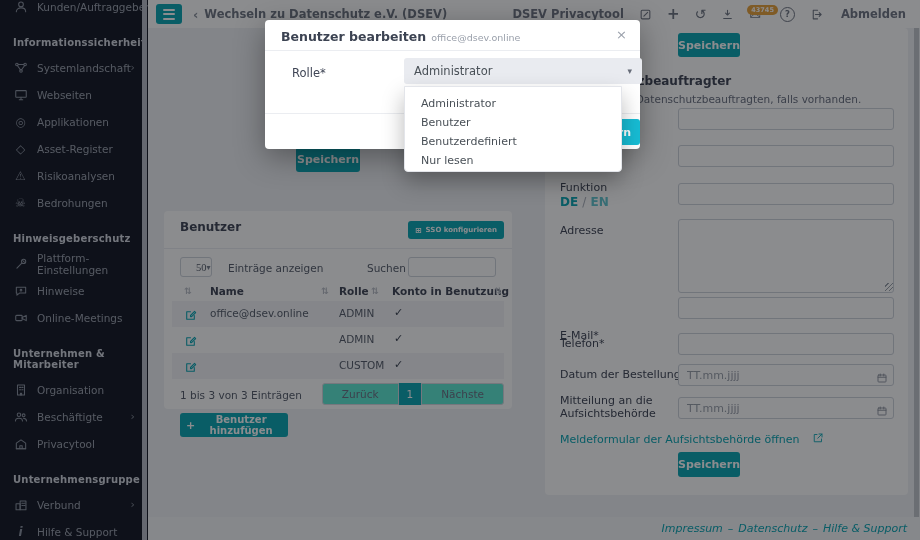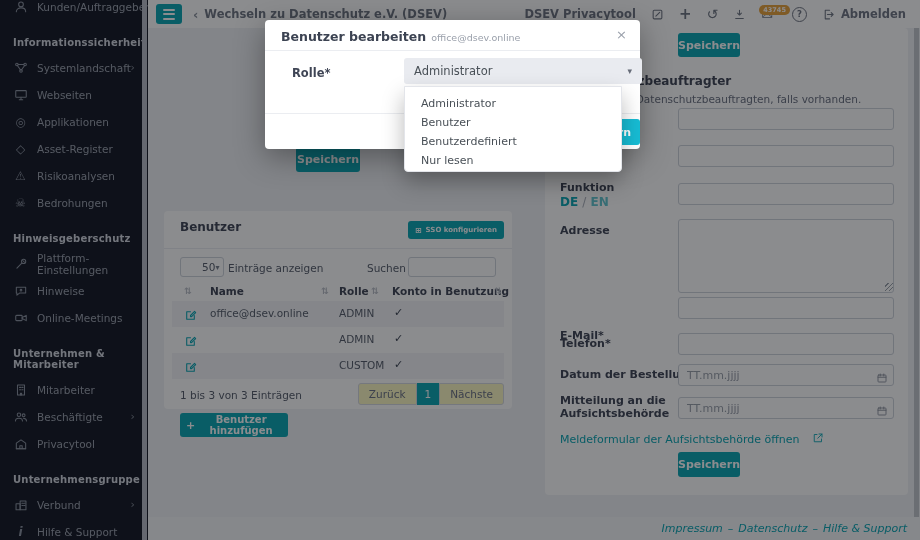--- a/index.html
+++ b/index.html
@@ -18,34 +18,34 @@
   #topbar{left:148px;top:0;right:0;height:28px;background:#ffffff;z-index:5;display:flex;align-items:center;}
   #hamburger{width:26px;height:20px;background:var(--accent);border-radius:3px;margin-left:8px;display:flex;flex-direction:column;justify-content:center;align-items:center;gap:2.5px;cursor:pointer;}
   #hamburger i{display:block;width:12px;height:2px;background:#fff;border-radius:1px;}
   .crumb{margin-left:11px;font-size:11.5px;font-weight:600;color:#6f7582;display:flex;align-items:center;gap:6px;}
   .crumb .lt{font-size:13px;color:#8a909c;}
   #tb-right{margin-left:auto;display:flex;align-items:center;gap:15px;padding-right:14px;font-size:11.5px;color:#707684;}
   .tb-ico{color:#6f7582;font-size:13px;display:flex;align-items:center;position:relative;cursor:pointer;}
   .tb-ico svg{width:13px;height:13px;stroke:#6f7582;fill:none;stroke-width:2;stroke-linecap:round;stroke-linejoin:round;}
   #badge{position:absolute;top:-9px;right:-13px;background:var(--badge);color:#fff;font-size:6.5px;font-weight:700;padding:1.5px 4px;border-radius:6px;line-height:1;}
   .qcircle{width:13px;height:13px;border:1.6px solid #6f7582;border-radius:50%;font-size:8.5px;font-weight:700;display:flex;align-items:center;justify-content:center;}
-  #logout{display:flex;align-items:center;gap:6px;font-weight:600;cursor:pointer;}
+  #logout{display:flex;align-items:center;gap:18px;font-weight:600;cursor:pointer;}
   
   #footerbar{left:148px;bottom:0;right:0;height:23px;background:#f6f7fa;display:flex;align-items:center;justify-content:flex-end;gap:5px;padding-right:13px;font-size:11px;z-index:4;}
   #footerbar a{color:var(--accent);text-decoration:none;cursor:pointer;font-style:italic;}
   .card{background:#fff;border-radius:4px;}
   .btn{background:var(--accent);color:#fff;border:none;border-radius:3px;font-family:inherit;font-size:11px;font-weight:600;display:flex;align-items:center;justify-content:center;cursor:pointer;}
   .divider{height:1px;background:#ebedf1;}
   .inp{border:1px solid #ced3db;border-radius:3px;background:#fff;height:22px;font-size:11px;color:#3f4555;padding:0 8px;width:100%;box-sizing:border-box;font-family:inherit;outline:none;}
   .inp::placeholder{color:#9aa0ab;}
-  .flabel{font-weight:700;font-size:11px;color:#3f4555;line-height:13px;}
+  .flabel{font-weight:400;font-size:11px;color:#3f4555;line-height:13px;}
   .sort{color:#b9bdc6;font-size:9px;}
   .rowstripe{background:#f3f4f7;}
   .edit-ic svg{width:13px;height:13px;stroke:var(--accent);fill:none;stroke-width:2;stroke-linecap:round;stroke-linejoin:round;}
-  .pgbtn{border:1px solid #d6d9e0;background:#fef9c3;color:#6a7184;font-size:10.5px;padding:0 10px;height:22px;display:flex;align-items:center;font-family:inherit;cursor:pointer;}
+  .pgbtn{border:1px solid #d6d9e0;background:#5eead4;color:#6a7184;font-size:10.5px;padding:0 19px;height:22px;display:flex;align-items:center;font-family:inherit;cursor:pointer;}
   .cal-ic svg,.ext-ic svg{width:12px;height:12px;stroke:#8a909c;fill:none;stroke-width:1.8;stroke-linecap:round;stroke-linejoin:round;}
   .ext-ic svg{stroke:var(--accent);}
   textarea.inp{height:74px;resize:none;padding-top:5px;}
   .resize-corner{position:absolute;width:8px;height:8px;background:repeating-linear-gradient(135deg,transparent 0 2px,#9aa0ab 2px 3px);}
   
   #overlay{left:0;top:0;width:920px;height:540px;background:rgba(8,10,14,0.47);z-index:40;}
   #modal{left:265px;top:20px;width:375px;height:129px;background:#fff;border-radius:4px;z-index:50;box-shadow:0 8px 30px rgba(0,0,0,.35);}
   #modal .mtitle{position:absolute;left:16px;top:9px;font-size:12.5px;font-weight:700;color:#3c4352;}
   #modal .msub{font-size:9.5px;font-weight:400;color:#9aa0ab;margin-left:5px;}
   #modal .mclose{position:absolute;right:13px;top:7px;font-size:13px;color:#9aa0ab;cursor:pointer;}
@@ -139,21 +139,21 @@
         <span>Online-Meetings</span>
       </div>
       <div class="sb-head">Unternehmen &amp; Mitarbeiter</div>
       <div class="sb-item">
         <span class="sb-ico">
             <svg viewBox="0 0 24 24">
               <rect x="6" y="3.5" width="12" height="17"></rect>
               <path d="M9.5 7.5h2M13.5 7.5h2M9.5 11.5h2M13.5 11.5h2M11 20.5v-3h2v3"></path>
             </svg>
           </span>
-        <span>Mitarbeiter</span>
+        <span>Organisation</span>
       </div>
       <div class="sb-item">
         <span class="sb-ico">
             <svg viewBox="0 0 24 24">
               <circle cx="8.5" cy="8" r="3"></circle>
               <path d="M2.5 19c0-3.3 2.7-5 6-5s6 1.7 6 5"></path>
               <circle cx="16.5" cy="9" r="2.4"></circle>
               <path d="M16 14.2c2.8.2 5.5 1.8 5.5 4.8"></path>
             </svg>
           </span>
@@ -236,21 +236,21 @@
   <button class="btn abs" style="left:296px;top:147px;width:64px;height:25px;">Speichern</button>
 
   <section class="card abs" style="left:164px;top:211px;width:348px;height:198px;">
     <div class="abs" style="left:16px;top:9px;font-size:12px;font-weight:700;">Benutzer</div>
     <button class="btn" style="position:absolute;right:8px;top:10px;height:18px;padding:0 7px;font-size:7px;gap:4px;">
       <span style="font-size:8px;">⊞</span>
       <span>SSO konfigurieren</span>
     </button>
     <div class="divider abs" style="left:0;top:37px;width:100%;"></div>
 
-    <div class="abs" style="left:16px;top:46px;width:20px;height:20px;border:1px solid #ced3db;border-radius:3px;display:flex;align-items:center;padding:0 21px;font-size:10.5px;color:#555c6a;">
+    <div class="abs" style="left:16px;top:46px;width:20px;height:20px;border:1px solid #ced3db;border-radius:3px;display:flex;align-items:center;padding:0 15px;font-size:10.5px;color:#555c6a;font-family:Liberation Serif, serif;">
       <span>50</span>
       <span style="margin-left:auto;font-size:8px;color:#767d8a;">▾</span>
     </div>
     <div class="abs" style="left:64px;top:51px;font-size:10.5px;color:#555c6a;">Einträge anzeigen</div>
     <div class="abs" style="left:203px;top:51px;font-size:10.5px;color:#555c6a;">Suchen</div>
     <input class="inp abs" style="left: 244px; top: 46px; width: 88px; height: 20px;" value="">
 
     <div class="abs" style="left:0;top:72px;width:100%;height:18px;font-size:10.5px;font-weight:700;">
       <span class="sort abs" style="left:20px;top:3px;">⇅</span>
       <span class="abs" style="left:46px;top:2px;">Name</span>

